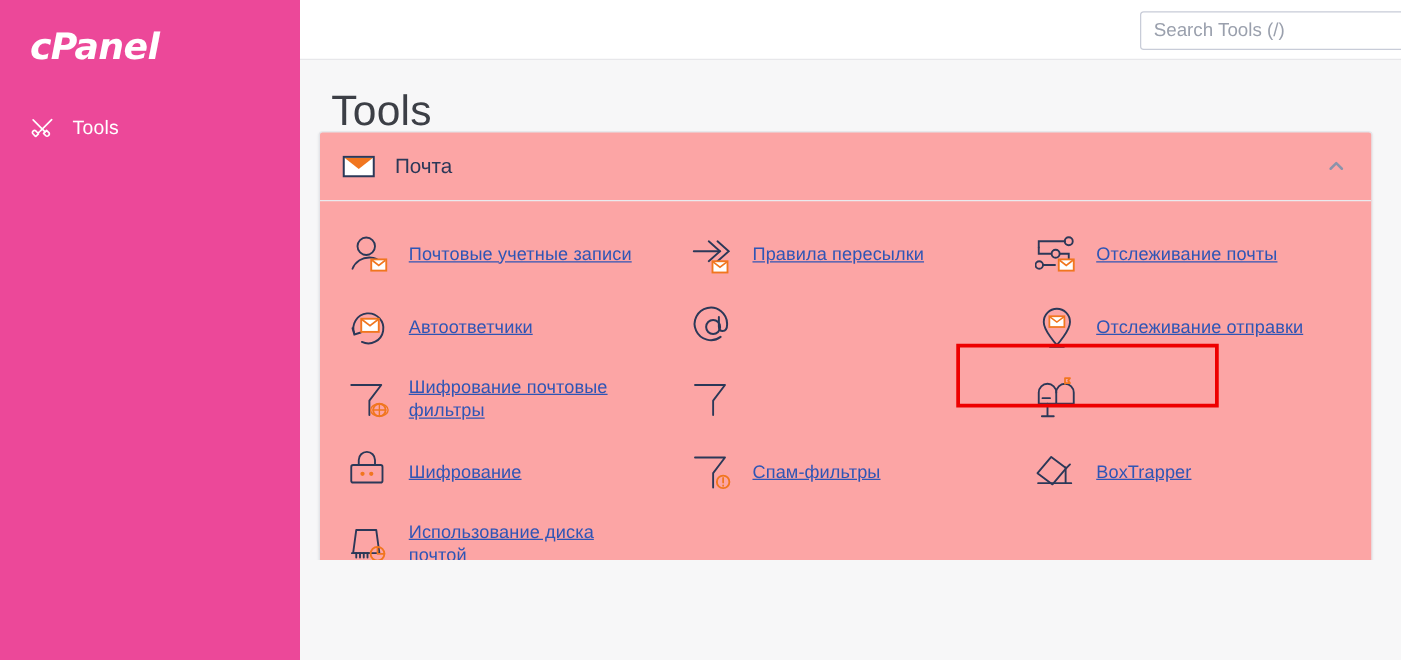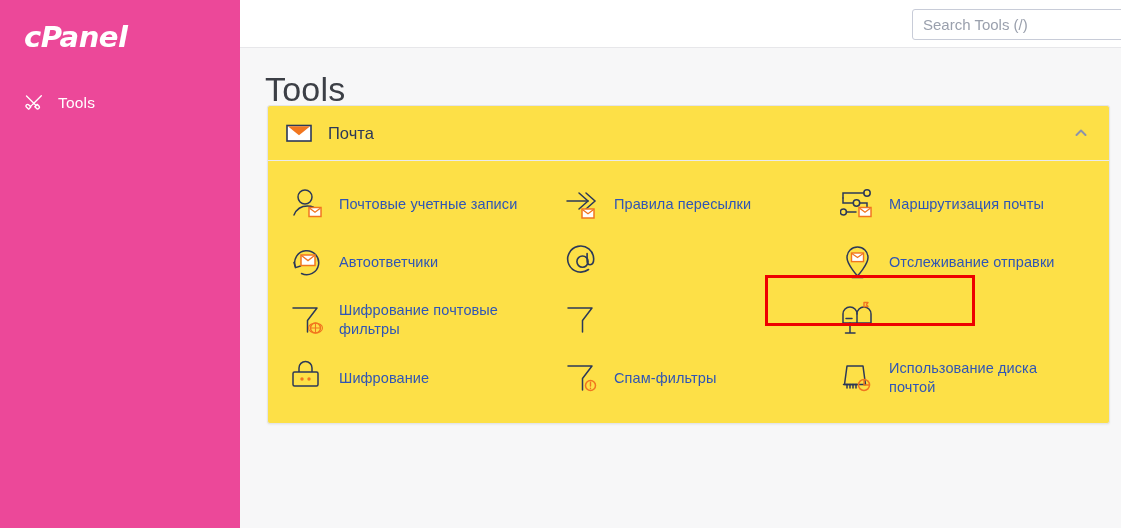--- a/index.html
+++ b/index.html
@@ -71,23 +71,23 @@
   .search-input::placeholder { color: #9aa0ad; }
 
   .page-title {
     position: absolute; left: 25px; top: 70px;
     font-size: 34px; font-weight: normal;
     color: #3c3f46; letter-spacing: .2px;
   }
 
   
   .card {
-    position: absolute; left: 27px; top: 105px;
+    position: absolute; left: 15px; top: 105px;
     width: 843px;
-    background: #fde047;
+    background: #fca5a5;
     border: 1px solid #e4e5e9;
     border-radius: 3px;
     box-shadow: 0 1px 2px rgba(0,0,0,.05);
     overflow: hidden;
   }
   .card-header {
     height: 55px;
     display: flex; align-items: center;
     padding: 0 18px 0 16px;
     border-bottom: 1px solid #e9eaee;
@@ -120,20 +120,21 @@
     cursor: pointer;
     text-decoration: none;
     position: relative;
   }
   .tool .t-icon { width: 36px; height: 38px; flex: 0 0 36px; }
   .tool .t-label {
     color: #2f55b5;
     font-size: 14.5px;
     line-height: 19px;
     letter-spacing: .1px;
+    text-decoration: underline;
   }
   .tool.wide-label .t-label { max-width: 160px; }
 
   
   .highlight-box {
     position: absolute;
     left: 525px; top: 275px;
     width: 210px; height: 51px;
     border: 3px solid #ee0000;
     pointer-events: none;
@@ -223,21 +224,21 @@
               <circle cx="27" cy="8" r="3.2"></circle>
               <path d="M3 13 V18 H13" stroke-linecap="round"></path>
               <circle cx="16.5" cy="18" r="3.2"></circle>
               <path d="M20 18 H27 V24" stroke-linecap="round"></path>
               <path d="M6.5 27 H16" stroke-linecap="round"></path>
               <circle cx="3.4" cy="27" r="3"></circle>
               <rect x="19" y="22.5" width="12" height="9" fill="#ffffff" stroke="#f1761f" stroke-width="1.5"></rect>
               <path d="M19.7 23.2 L25 27.3 L30.3 23.2" stroke="#f1761f" stroke-width="1.3" fill="none"></path>
             </svg>
           </span>
-          <span class="t-label">Маршрутизация почты</span>
+          <span class="t-label">Отслеживание почты</span>
         </a>
 
         <a class="tool">
           <span class="t-icon">
             <svg viewBox="0 0 36 38" width="36" height="38" fill="none" stroke="#2b3858" stroke-width="1.5" stroke-linecap="round">
               <path d="M5.5 24 a12 12 0 1 1 6 6.5"></path>
               <path d="M4 19.5 L5.5 24.6 L10.6 23"></path>
               <rect x="11" y="12" width="14" height="10.5" fill="#ffffff" stroke="#f1761f" stroke-width="1.5"></rect>
               <path d="M11.8 12.8 L18 17.6 L24.2 12.8" stroke="#f1761f" stroke-width="1.3" fill="none"></path>
             </svg>
@@ -313,20 +314,31 @@
           <span class="t-icon">
             <svg viewBox="0 0 36 38" width="36" height="38" fill="none" stroke="#2b3858" stroke-width="1.5" stroke-linecap="round" stroke-linejoin="round">
               <path d="M3 7 H27 L17.5 19.5 L17.5 31"></path>
               <circle cx="25.5" cy="26.5" r="5" stroke="#f1761f" stroke-width="1.5"></circle>
               <path d="M25.5 23.3 V27 M25.5 29.3 V29.6" stroke="#f1761f" stroke-width="1.4"></path>
             </svg>
           </span>
           <span class="t-label">Спам-фильтры</span>
         </a>
 
+        <a class="tool">
+          <span class="t-icon">
+            <svg viewBox="0 0 36 38" width="36" height="38" fill="none" stroke="#2b3858" stroke-width="1.5" stroke-linecap="round" stroke-linejoin="round">
+              <path d="M2 19.5 L13 6.5 L25 15.5 L14 28.5 Z"></path>
+              <path d="M25 15.5 L28 12.5"></path>
+              <path d="M24.5 15 V27.5"></path>
+              <path d="M2.5 27.5 H29"></path>
+            </svg>
+          </span>
+          <span class="t-label">BoxTrapper</span>
+        </a>
 
         <a class="tool wide-label">
           <span class="t-icon">
             <svg viewBox="0 0 36 38" width="36" height="38" fill="none" stroke="#2b3858" stroke-width="1.5" stroke-linecap="round" stroke-linejoin="round">
               <path d="M4.5 25.5 L7 7 H23 L25.5 25.5 Z"></path>
               <path d="M3.5 25.5 H17"></path>
               <path d="M7 25.5 V29 M10 25.5 V29 M13 25.5 V29 M16 25.5 V29"></path>
               <circle cx="24" cy="26" r="5.5" stroke="#f1761f" stroke-width="1.5"></circle>
               <path d="M24 26 V20.5 M24 26 H29.5" stroke="#f1761f" stroke-width="1.4"></path>
             </svg>

